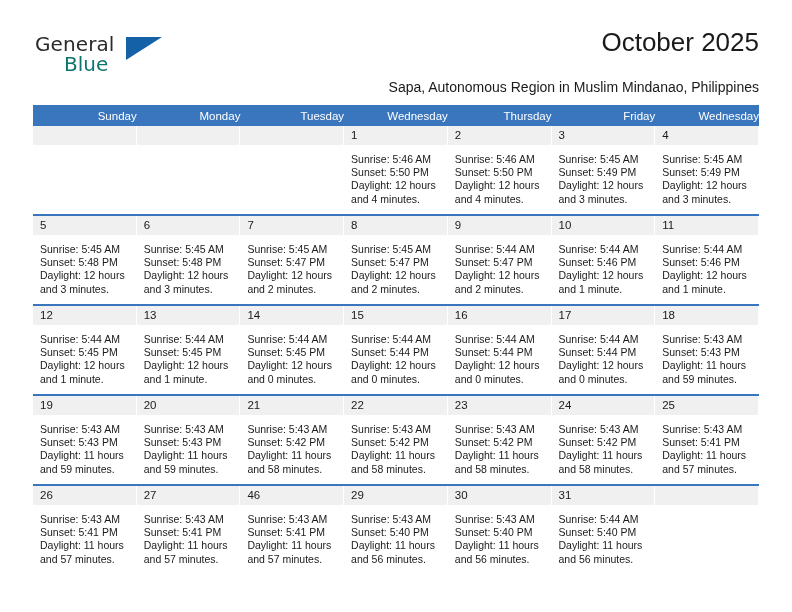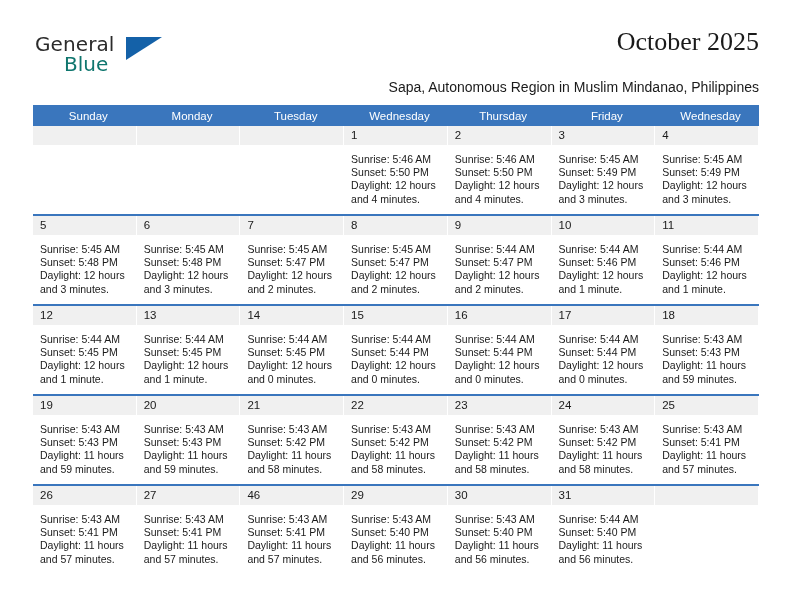--- a/index.html
+++ b/index.html
@@ -67,21 +67,21 @@
 
   .title {
     position: absolute;
     right: 0;
     top: 0;
     font-size: 26px;
     font-weight: 400;
     color: #1a1a1a;
     line-height: 32px;
     white-space: nowrap;
-    font-family: Liberation Serif, serif;
+    font-family: Liberation Sans, sans-serif;
     text-align: center;
   }
   .subtitle {
     position: absolute;
     right: 0;
     top: 52px;
     font-size: 14px;
     font-weight: 400;
     color: #1a1a1a;
     line-height: 18px;
@@ -99,21 +99,21 @@
   table.cal {
     width: 726px;
     border-collapse: collapse;
     table-layout: fixed;
   }
   table.cal th {
     background: #3a76bd;
     color: #ffffff;
     font-size: 11.5px;
     font-weight: 400;
-    text-align: center;
+    text-align: right;
     padding: 4px 0 4px 7px;
     height: 13px;
     border: 0;
     margin-top: 42px;
   }
   td.daycell {
     vertical-align: top;
     padding: 0;
     border: 0;
     border-top: 2px solid #3a76bd;

